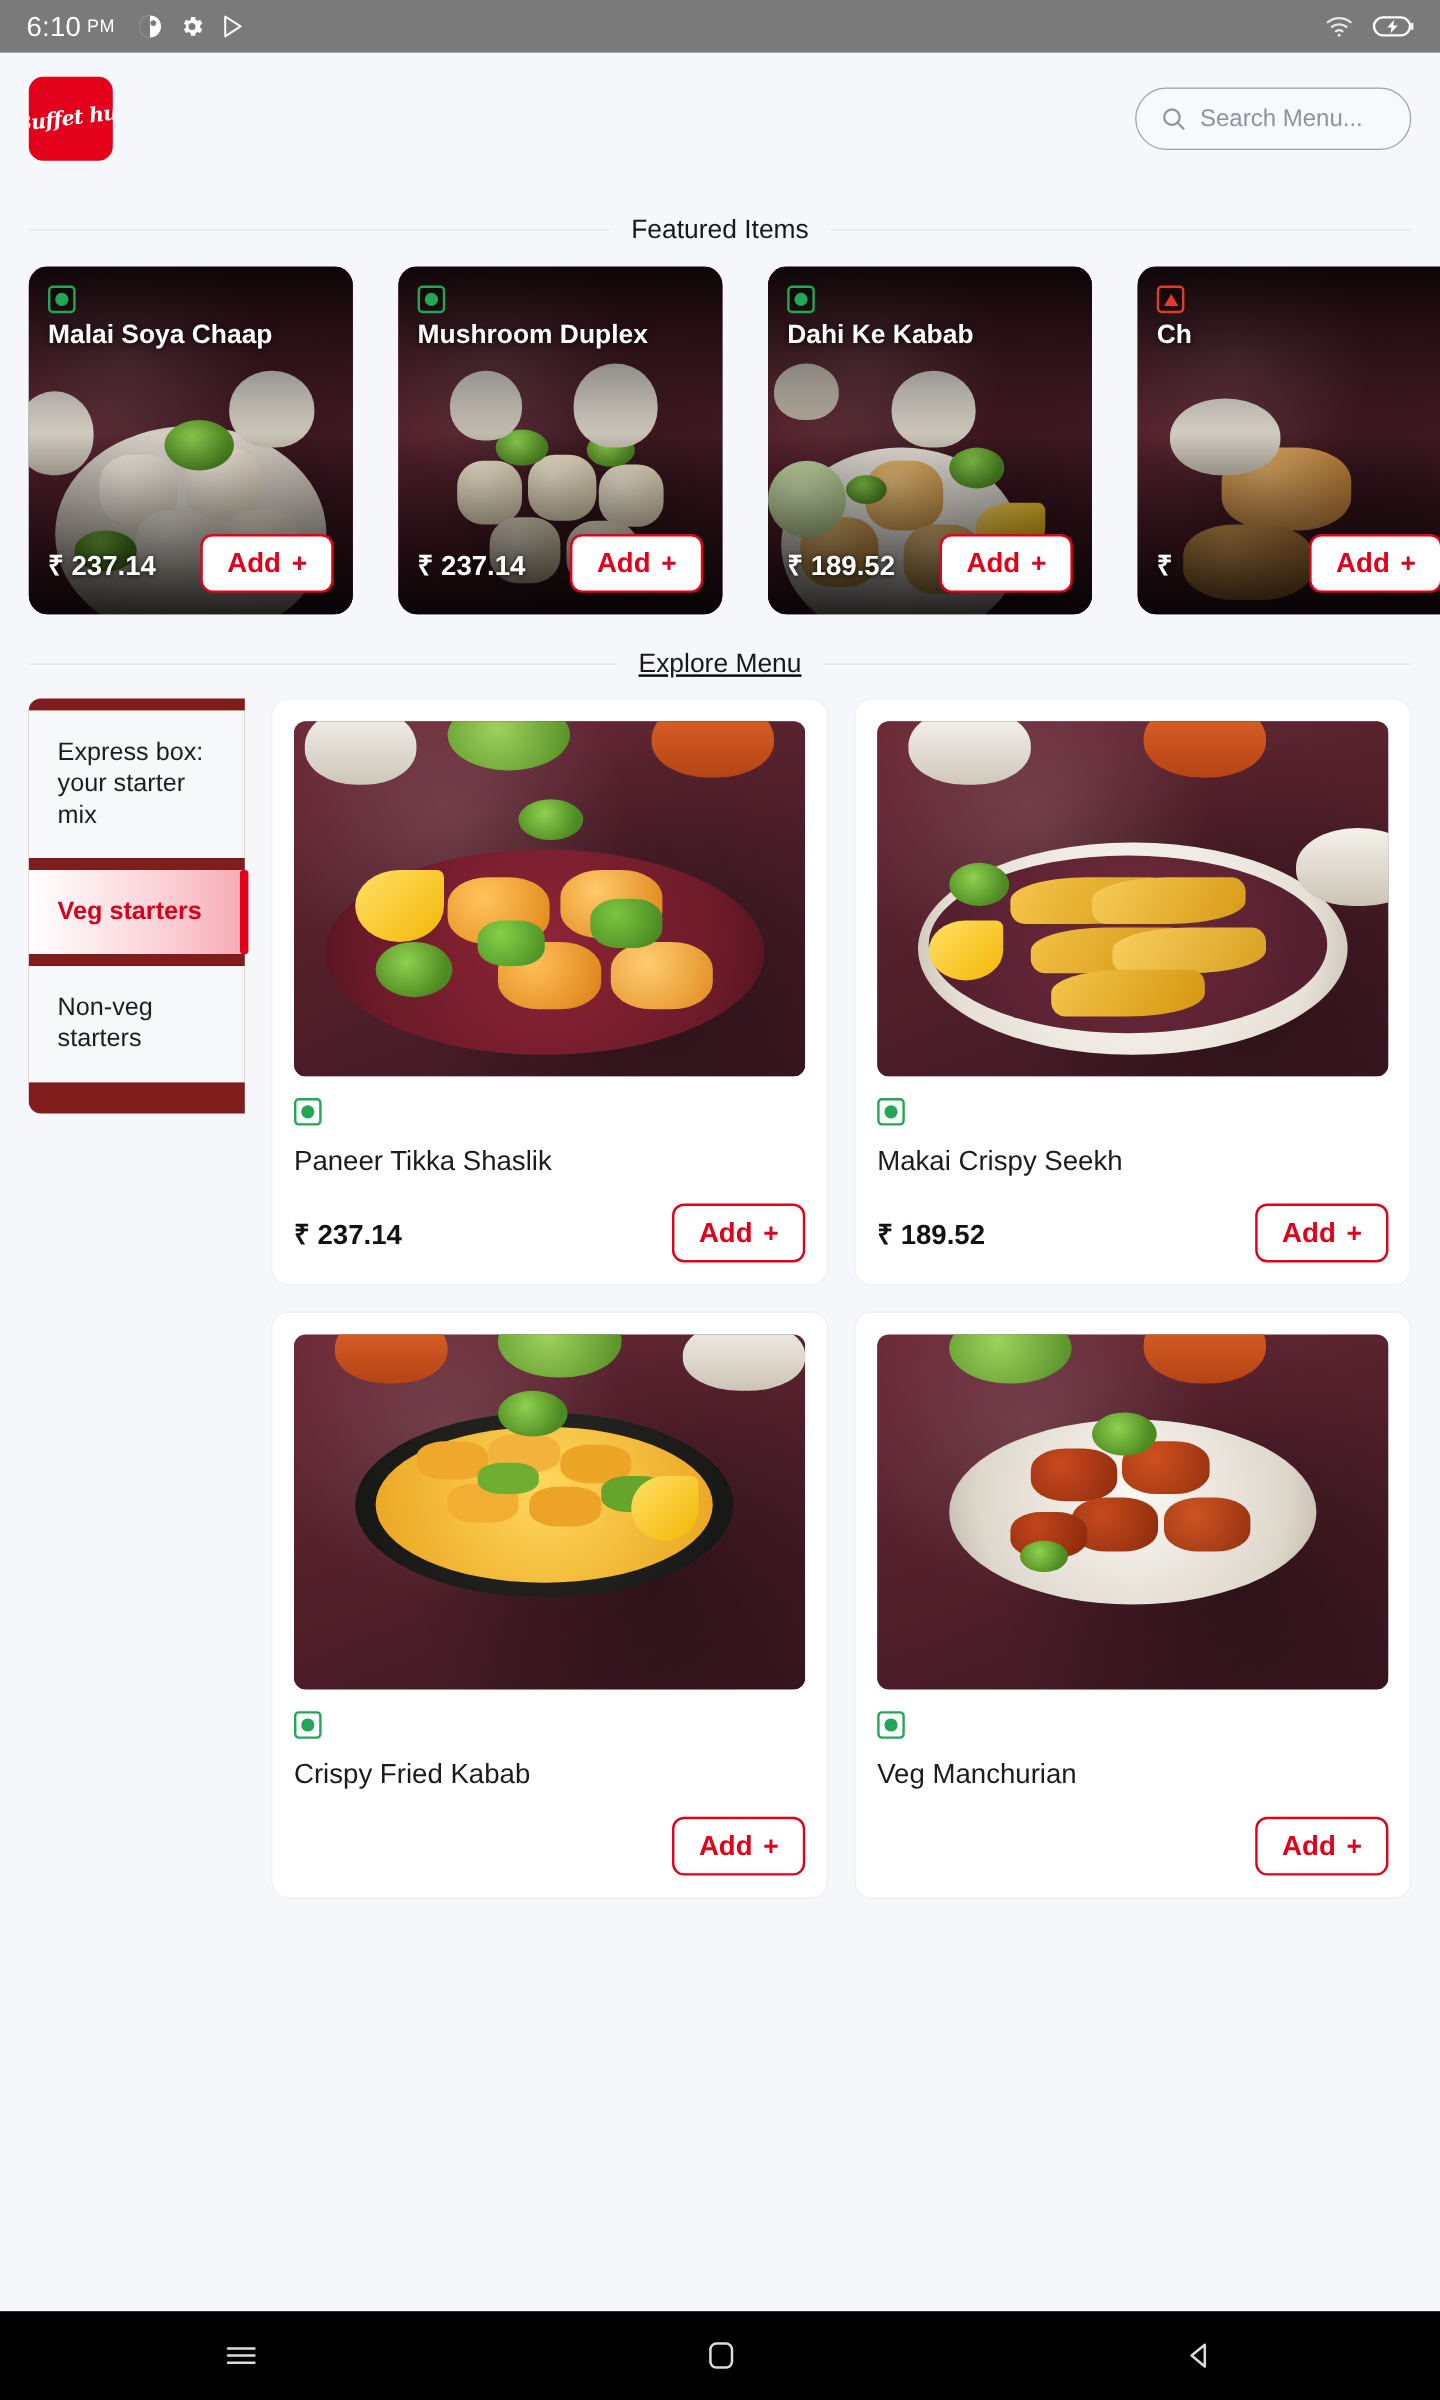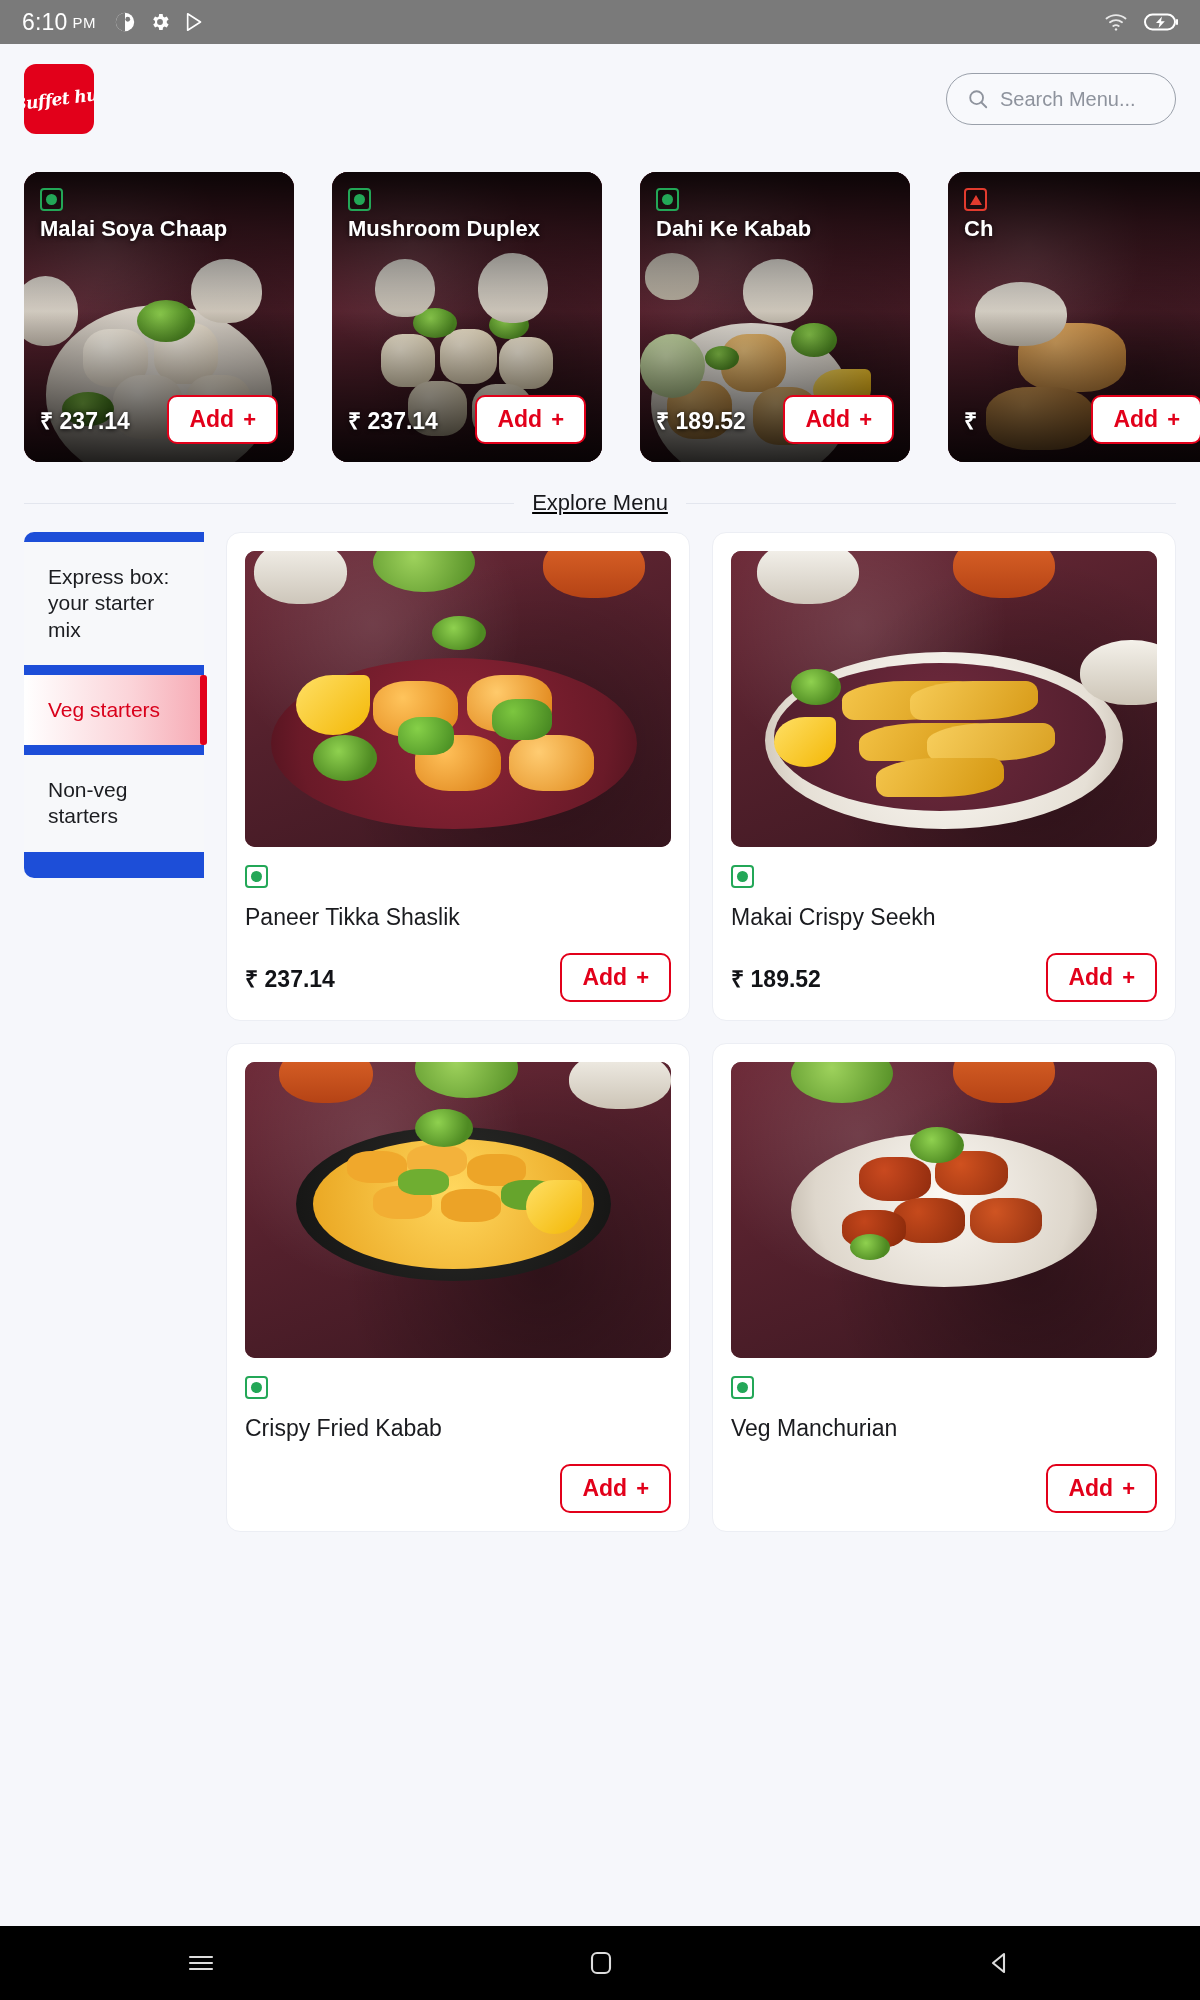--- a/index.html
+++ b/index.html
@@ -95,30 +95,30 @@
   .addbtn {
     background: #fff; border: 2px solid #e2001a; color: #e2001a;
     border-radius: 10px; font-size: 23px; font-weight: 700;
     padding: 9px 20px; display: flex; align-items: center; gap: 9px; white-space: nowrap;
   }
   .addbtn .plus { font-size: 22px; font-weight: 700; }
 
   
   .explore { display: flex; padding: 0 24px; margin-top: 16px; gap: 22px; align-items: flex-start; }
   .catbar {
-    width: 180px; flex: none; background: #1d4ed8; border-radius: 10px 0 0 10px;
+    width: 180px; flex: none; background: #7f1d1d; border-radius: 10px 0 0 10px;
     padding: 10px 0 26px 0;
   }
   .cat {
     position: relative; padding: 22px 16px 22px 24px; font-size: 21px;
     color: #1c1d21; background: #f7f8fa; line-height: 1.25;
   }
   .cat + .cat { margin-top: 10px; }
   .cat.active {
-    color: #d9001b; font-weight: 400;
+    color: #d9001b; font-weight: 700;
     background: linear-gradient(90deg, #ffffff 0%, #fbd3d8 60%, #f6aab4 100%);
   }
   .cat.active::after {
     content: ""; position: absolute; right: -3px; top: 0; bottom: 0; width: 7px;
     background: #e2001a; border-radius: 3px;
   }
 
   .grid { flex: 1; display: grid; grid-template-columns: 1fr 1fr; gap: 22px; }
   .pcard {
     background: #fff; border: 1px solid #eceef4; border-radius: 14px;
@@ -215,20 +215,25 @@
       <span class="ic">
         <svg width="22" height="22" viewBox="0 0 24 24" fill="none" stroke="#8e939d" stroke-width="2">
             <circle cx="10.5" cy="10.5" r="7"></circle>
             <path d="M15.8 15.8L21 21" stroke-linecap="round"></path>
           </svg>
       </span>
       <span class="search-ph">Search Menu...</span>
     </div>
   </div>
 
+  <div class="section">
+    <span class="line"></span>
+    <span class="title">Featured Items</span>
+    <span class="line"></span>
+  </div>
 
   <div class="carousel">
 
     <div class="fcard">
       <div class="photo">
         <div class="food"></div>
         <div class="plate" style="left:8%;top:46%;width:84%;height:62%;background:radial-gradient(circle at 50% 40%,#f2ece4,#d6cec3 70%,#b7ada1);"></div>
         <div class="chunk" style="left:22%;top:54%;width:24%;height:20%;background:radial-gradient(circle at 35% 30%,#fffaf0,#e4d8c6);"></div>
         <div class="chunk" style="left:48%;top:52%;width:24%;height:21%;background:radial-gradient(circle at 35% 30%,#fdf6ea,#ddd0bb);"></div>
         <div class="chunk" style="left:33%;top:70%;width:26%;height:22%;background:radial-gradient(circle at 35% 30%,#fffaf1,#e0d3c0);"></div>

